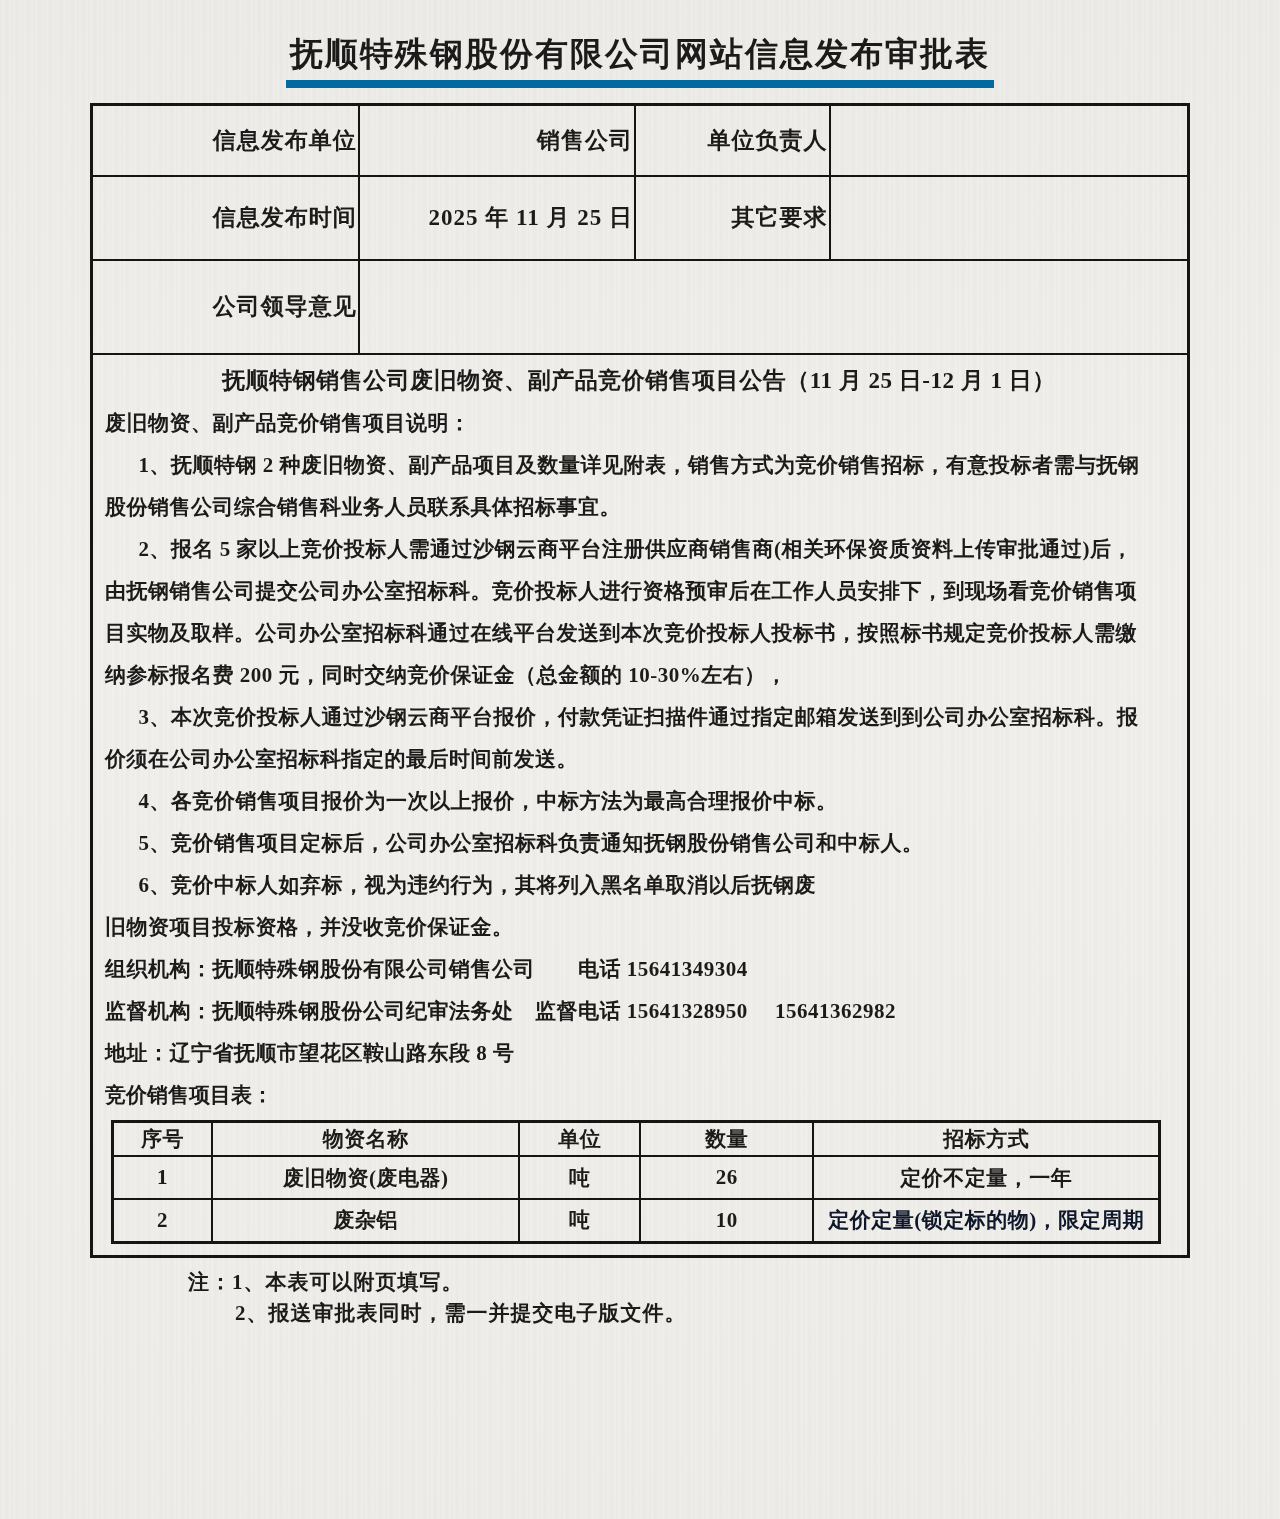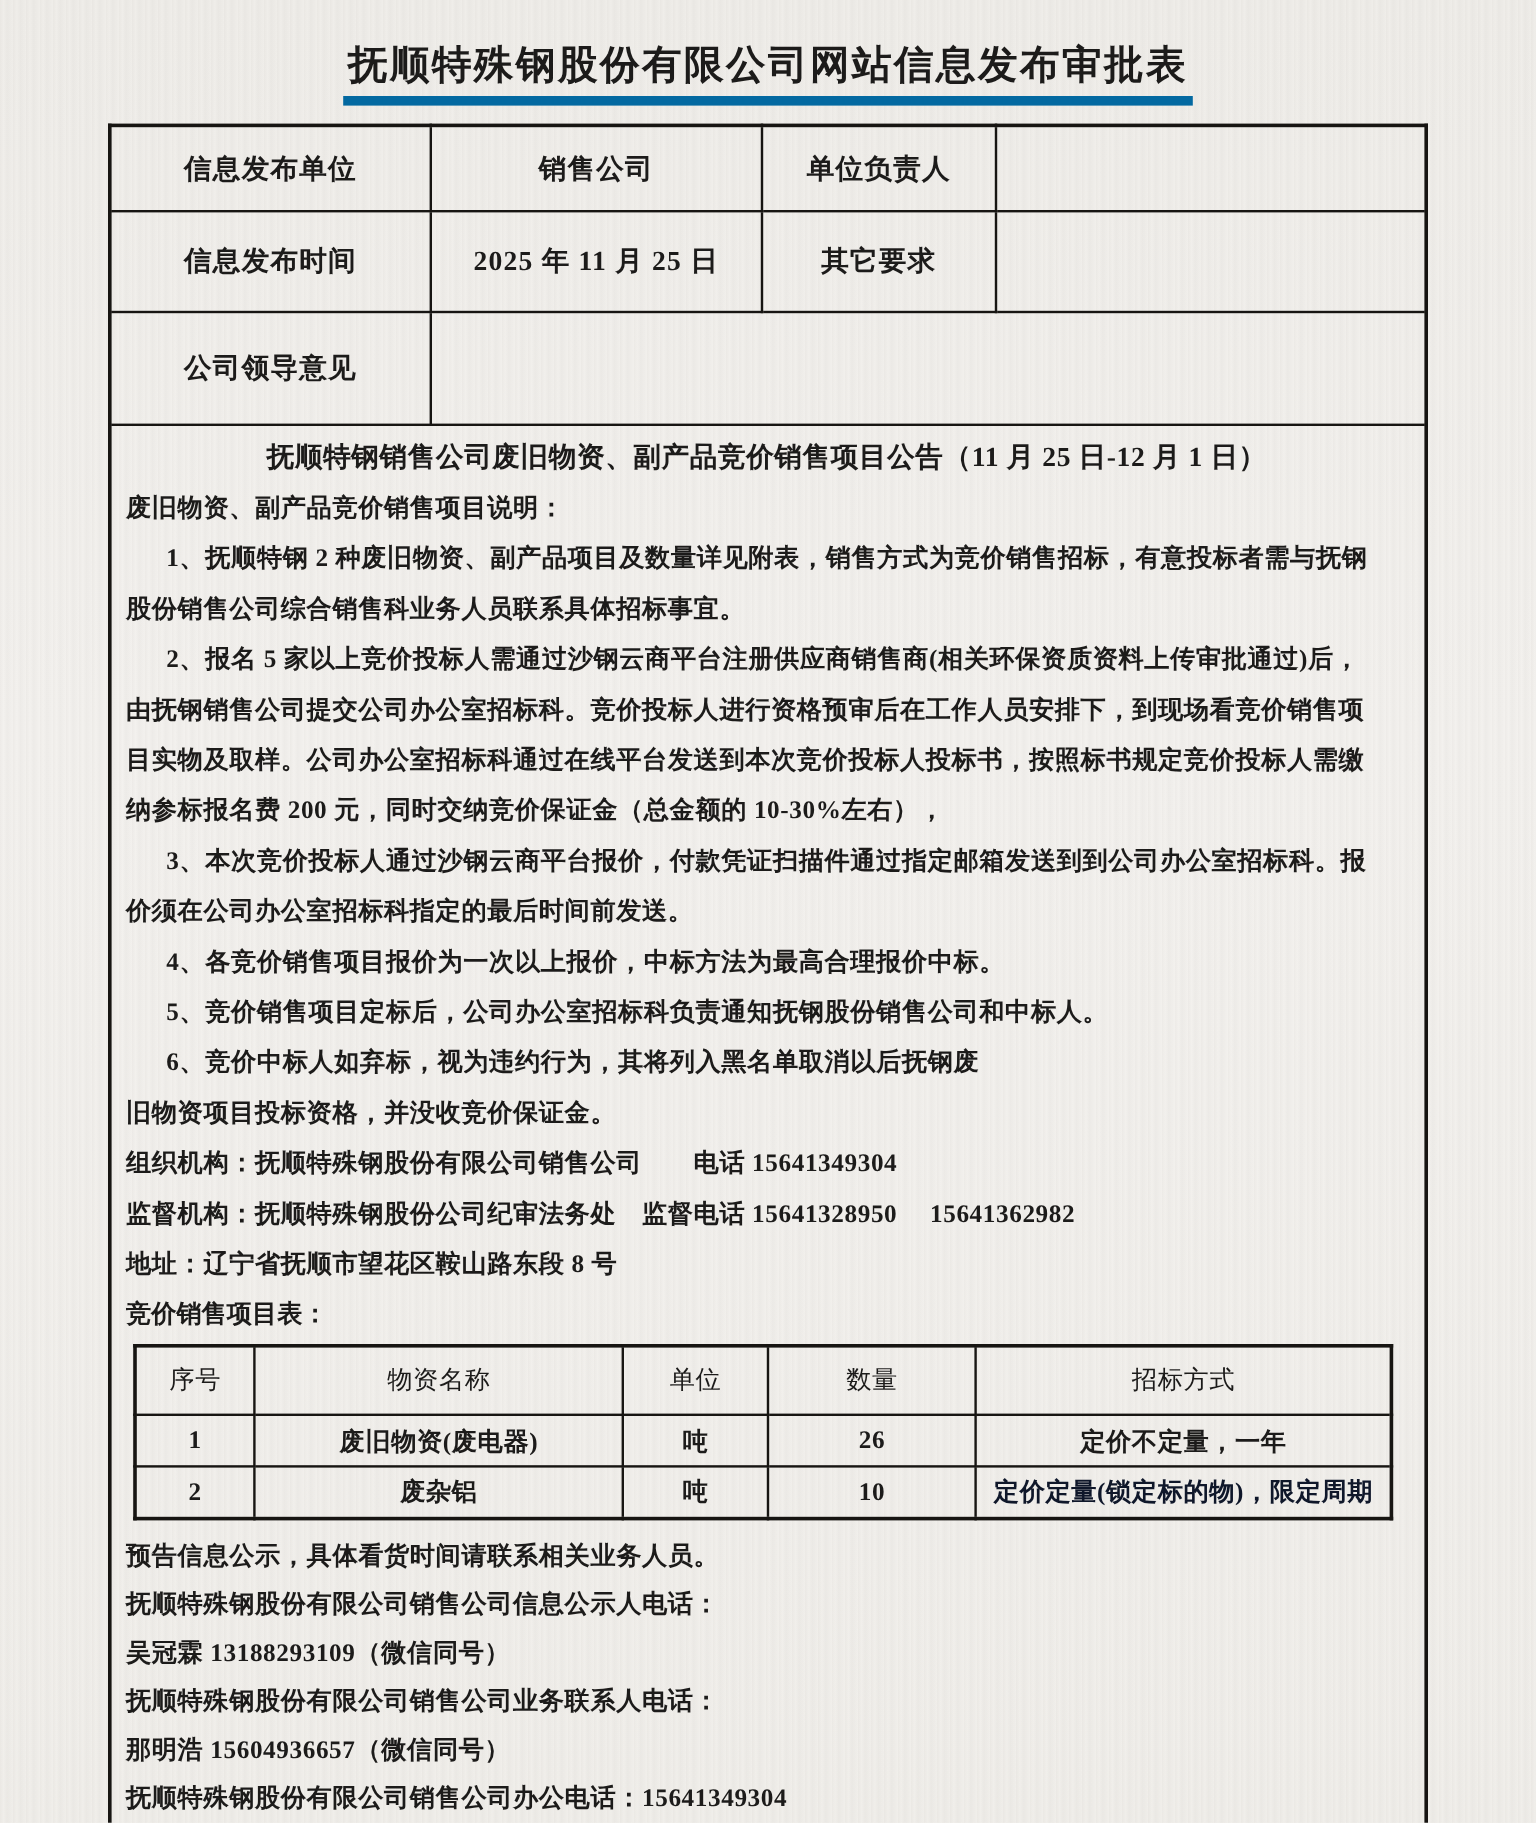--- a/index.html
+++ b/index.html
@@ -19,31 +19,31 @@
   .doc-title {
     display:inline-block; font-size:33px; letter-spacing:2px;
     border-bottom:8px solid #0369a1; padding:0 4px 3px 4px;
   }
 
   table.outer { width:1100px; margin:15px auto 0 auto; border-collapse:collapse; border:3px solid #171512; }
   table.outer > tbody > tr > td { border:2.5px solid #171512; }
   tr.r1 > td { height:71px; }
   tr.r2 > td { height:84px; }
   tr.r3 > td { height:94px; }
-  td.hd, td.val { font-size:23px; text-align:center; vertical-align:middle; letter-spacing:1px; }
+  td.hd, td.val { font-size:23px; text-align:right; vertical-align:middle; letter-spacing:1px; }
 
   td.bodycell { padding:5px 14px 2px 12px; text-align:left; vertical-align:top; }
   .ann-heading { text-align:center; font-size:23px; line-height:42px; letter-spacing:0.5px; }
   .para { font-size:21px; line-height:42px; white-space:pre-line; letter-spacing:0.5px; }
   .para.indent { text-indent:1.6em; }
 
   .bid-caption { font-size:21px; line-height:42px; }
   table.inner { width:1050px; margin:4px 0 9px 6px; border-collapse:collapse; border:3px solid #171512; }
   table.inner th, table.inner td { border:2.5px solid #171512; font-size:21px; text-align:center; vertical-align:middle; letter-spacing:0.5px; }
-  table.inner tr.head th { height:58px; font-weight:normal; }
+  table.inner tr.head th { height:35px; font-weight:bold; }
   table.inner tr.data td { height:43px; }
   .maroon { color:#0f172a; }
 
   .footer-block { margin-top:3px; }
   .footer-block > div { font-size:21px; line-height:40.5px; letter-spacing:0.5px; }
 
   .notes { margin:9px 0 0 188px; font-size:21px; line-height:31px; letter-spacing:1px; }
   .note-line2 { padding-left:47px; }
 </style>
 </head>
@@ -127,28 +127,20 @@
               <tr class="data">
                 <td>2</td>
                 <td>废杂铝</td>
                 <td>吨</td>
                 <td>10</td>
                 <td class="maroon">定价定量(锁定标的物)，限定周期</td>
               </tr>
             </tbody>
           </table>
 
-          <div class="footer-block">
-            <div>预告信息公示，具体看货时间请联系相关业务人员。</div>
-            <div>抚顺特殊钢股份有限公司销售公司信息公示人电话：</div>
-            <div>吴冠霖 13188293109（微信同号）</div>
-            <div>抚顺特殊钢股份有限公司销售公司业务联系人电话：</div>
-            <div>那明浩 15604936657（微信同号）</div>
-            <div>抚顺特殊钢股份有限公司销售公司办公电话：15641349304</div>
-          </div>
 
         </td>
       </tr>
     </tbody>
   </table>
 
   <div class="notes">
     <div class="note-line1"><span>注：</span><span>1、本表可以附页填写。</span></div>
     <div class="note-line2">2、报送审批表同时，需一并提交电子版文件。</div>
   </div>

